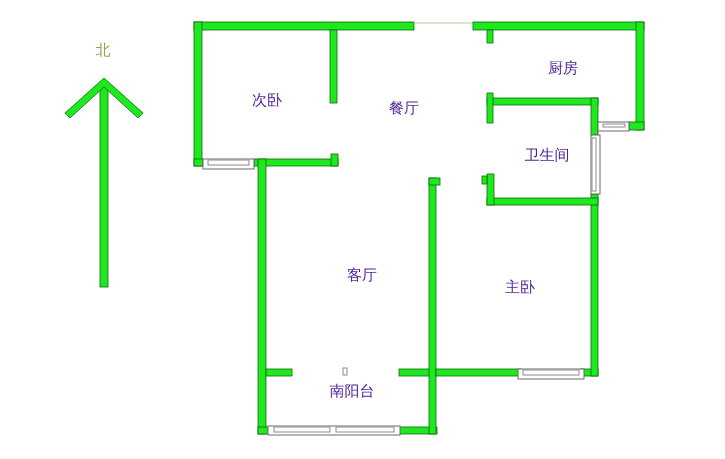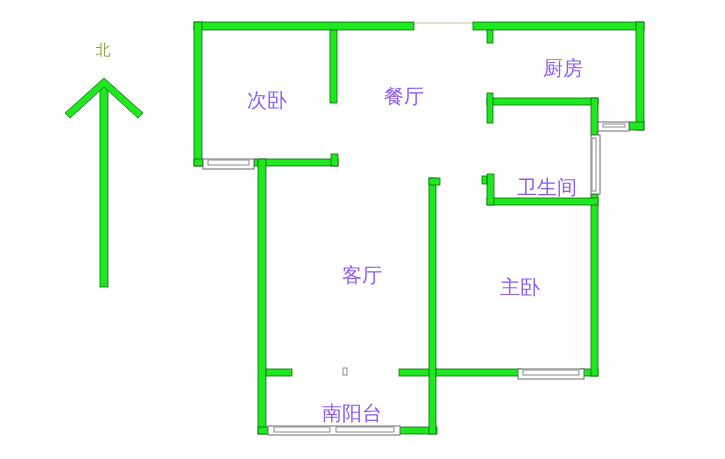--- a/index.html
+++ b/index.html
@@ -2,21 +2,21 @@
 <html><head>
   <meta charset="utf-8">
   <style>
     html, body { margin: 0; padding: 0; background: #ffffff; }
     body { width: 725px; height: 459px; overflow: hidden; position: relative; font-family: "DejaVu Sans", sans-serif; }
     #plan { position: absolute; left: 0; top: 0; width: 725px; height: 459px; }
     .wall { fill: #1ee81e; stroke: #0d6a0d; stroke-width: 0.8; }
     .win-frame { fill: #ffffff; stroke: #6b6b6b; stroke-width: 1; }
     .win-pane { fill: #ffffff; stroke: #8a8a8a; stroke-width: 1; }
     .door-line { stroke: #c9c2a8; stroke-width: 1.2; }
-    .label { position: absolute; color: #8b5cf6; font-size: 20px; white-space: nowrap; transform: translate(-50%, -50%); font-family: Liberation Sans, sans-serif; }
+    .label { position: absolute; color: #4c1d95; font-size: 15px; white-space: nowrap; transform: translate(-50%, -50%); font-family: Liberation Sans, sans-serif; }
     .north-label { position: absolute; color: #8aa84a; font-size: 15px; transform: translate(-50%, -50%); }
   </style>
 </head>
 <body>
 
 <svg id="plan" viewBox="0 0 725 459" xmlns="http://www.w3.org/2000/svg">
 
   <g>
     <rect class="wall" x="100" y="85" width="8" height="202"></rect>
     <polygon class="wall" points="104,78 143,113 138,118 104,87 70,118 65,113"></polygon>
@@ -101,18 +101,18 @@
       <rect class="win-pane" x="336" y="427" width="58" height="5"></rect>
     </g>
   </g>
 
   <rect x="343" y="368" width="4" height="7" fill="#ffffff" stroke="#8a8a8a" stroke-width="1"></rect>
 </svg>
 
 <div class="north-label" style="left:103px; top:50px;">北</div>
 
 <div class="label" style="left:267px; top:100px;">次卧</div>
-<div class="label" style="left:404px; top:96px;text-align:right;">餐厅</div>
+<div class="label" style="left:404px; top:108px;text-align:right;">餐厅</div>
 <div class="label" style="left:563px; top:68px;">厨房</div>
-<div class="label" style="left:547px; top:155px;margin-top:32px;">卫生间</div>
+<div class="label" style="left:547px; top:155px;">卫生间</div>
 <div class="label" style="left:362px; top:275px;">客厅</div>
 <div class="label" style="left:520px; top:287px;">主卧</div>
-<div class="label" style="left:352px; top:413px;">南阳台</div>
+<div class="label" style="left:352px; top:391px;">南阳台</div>
 
 </body></html>

